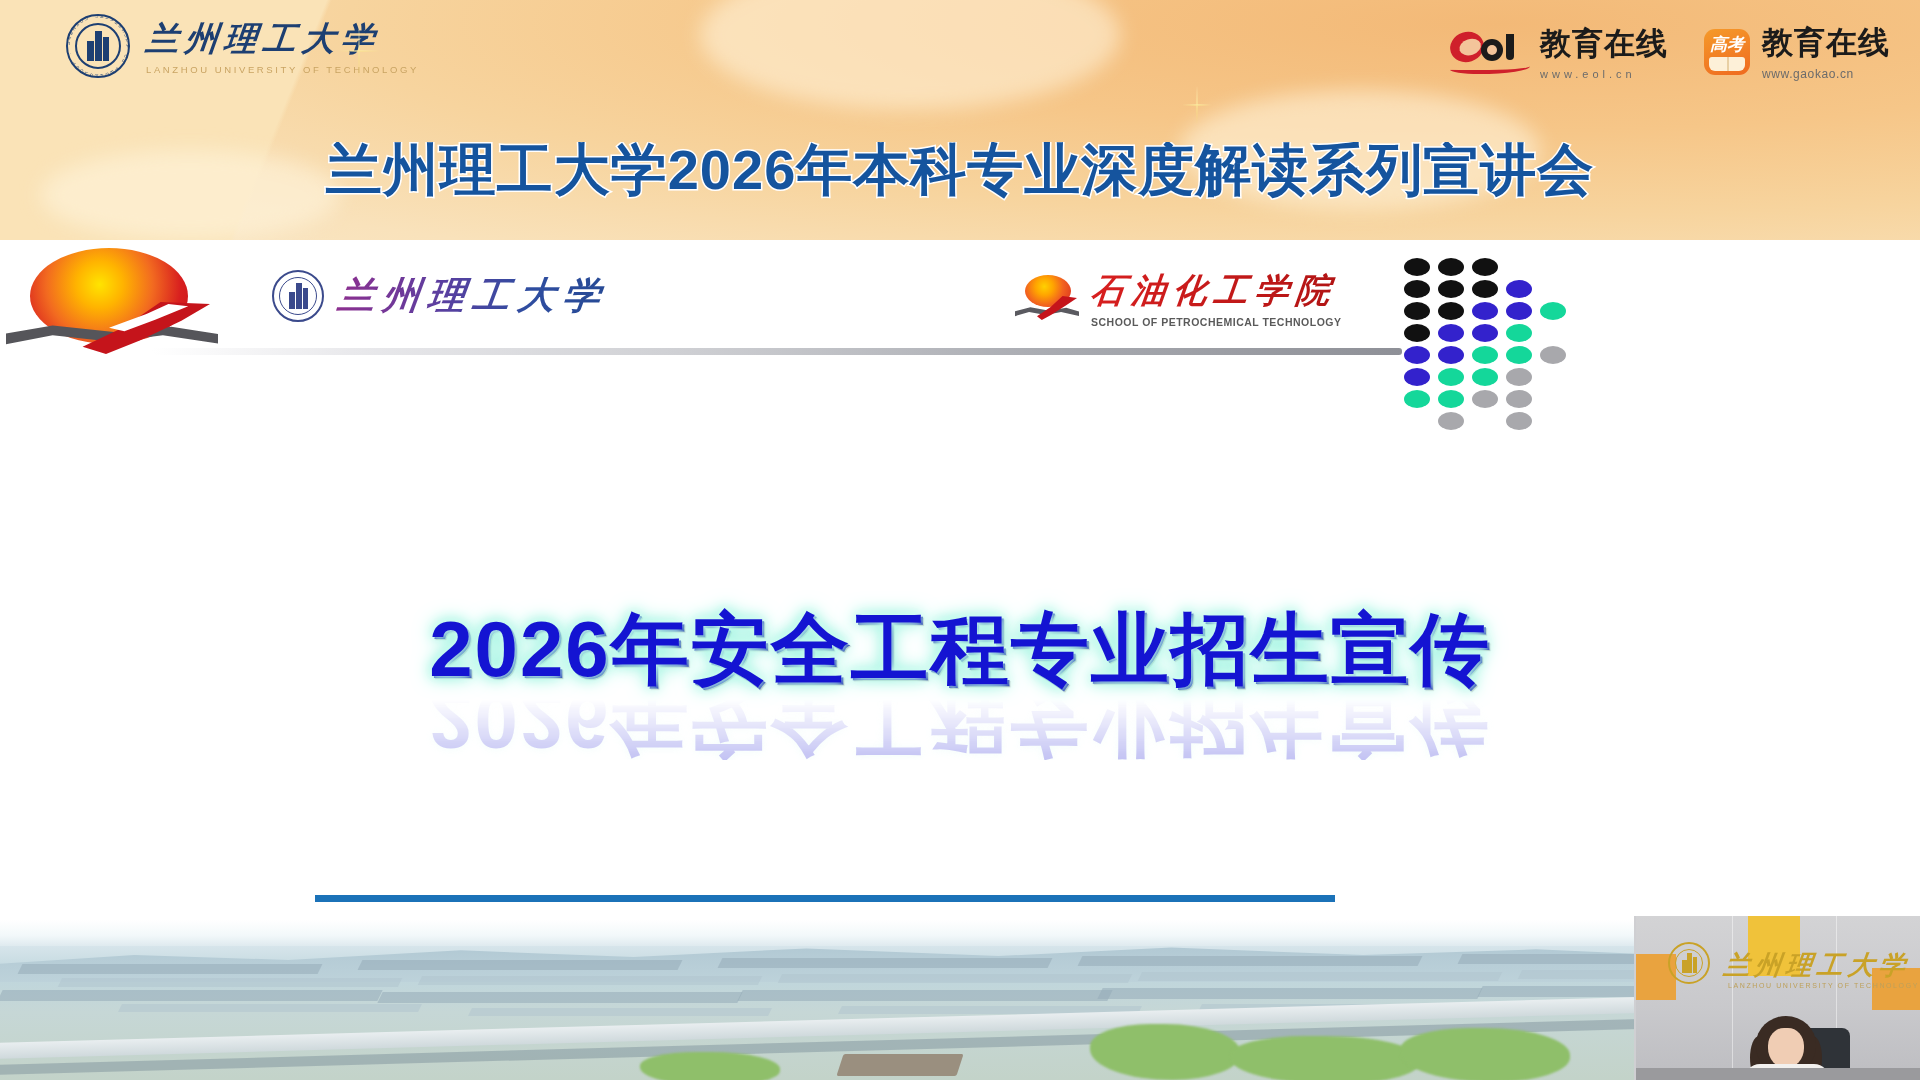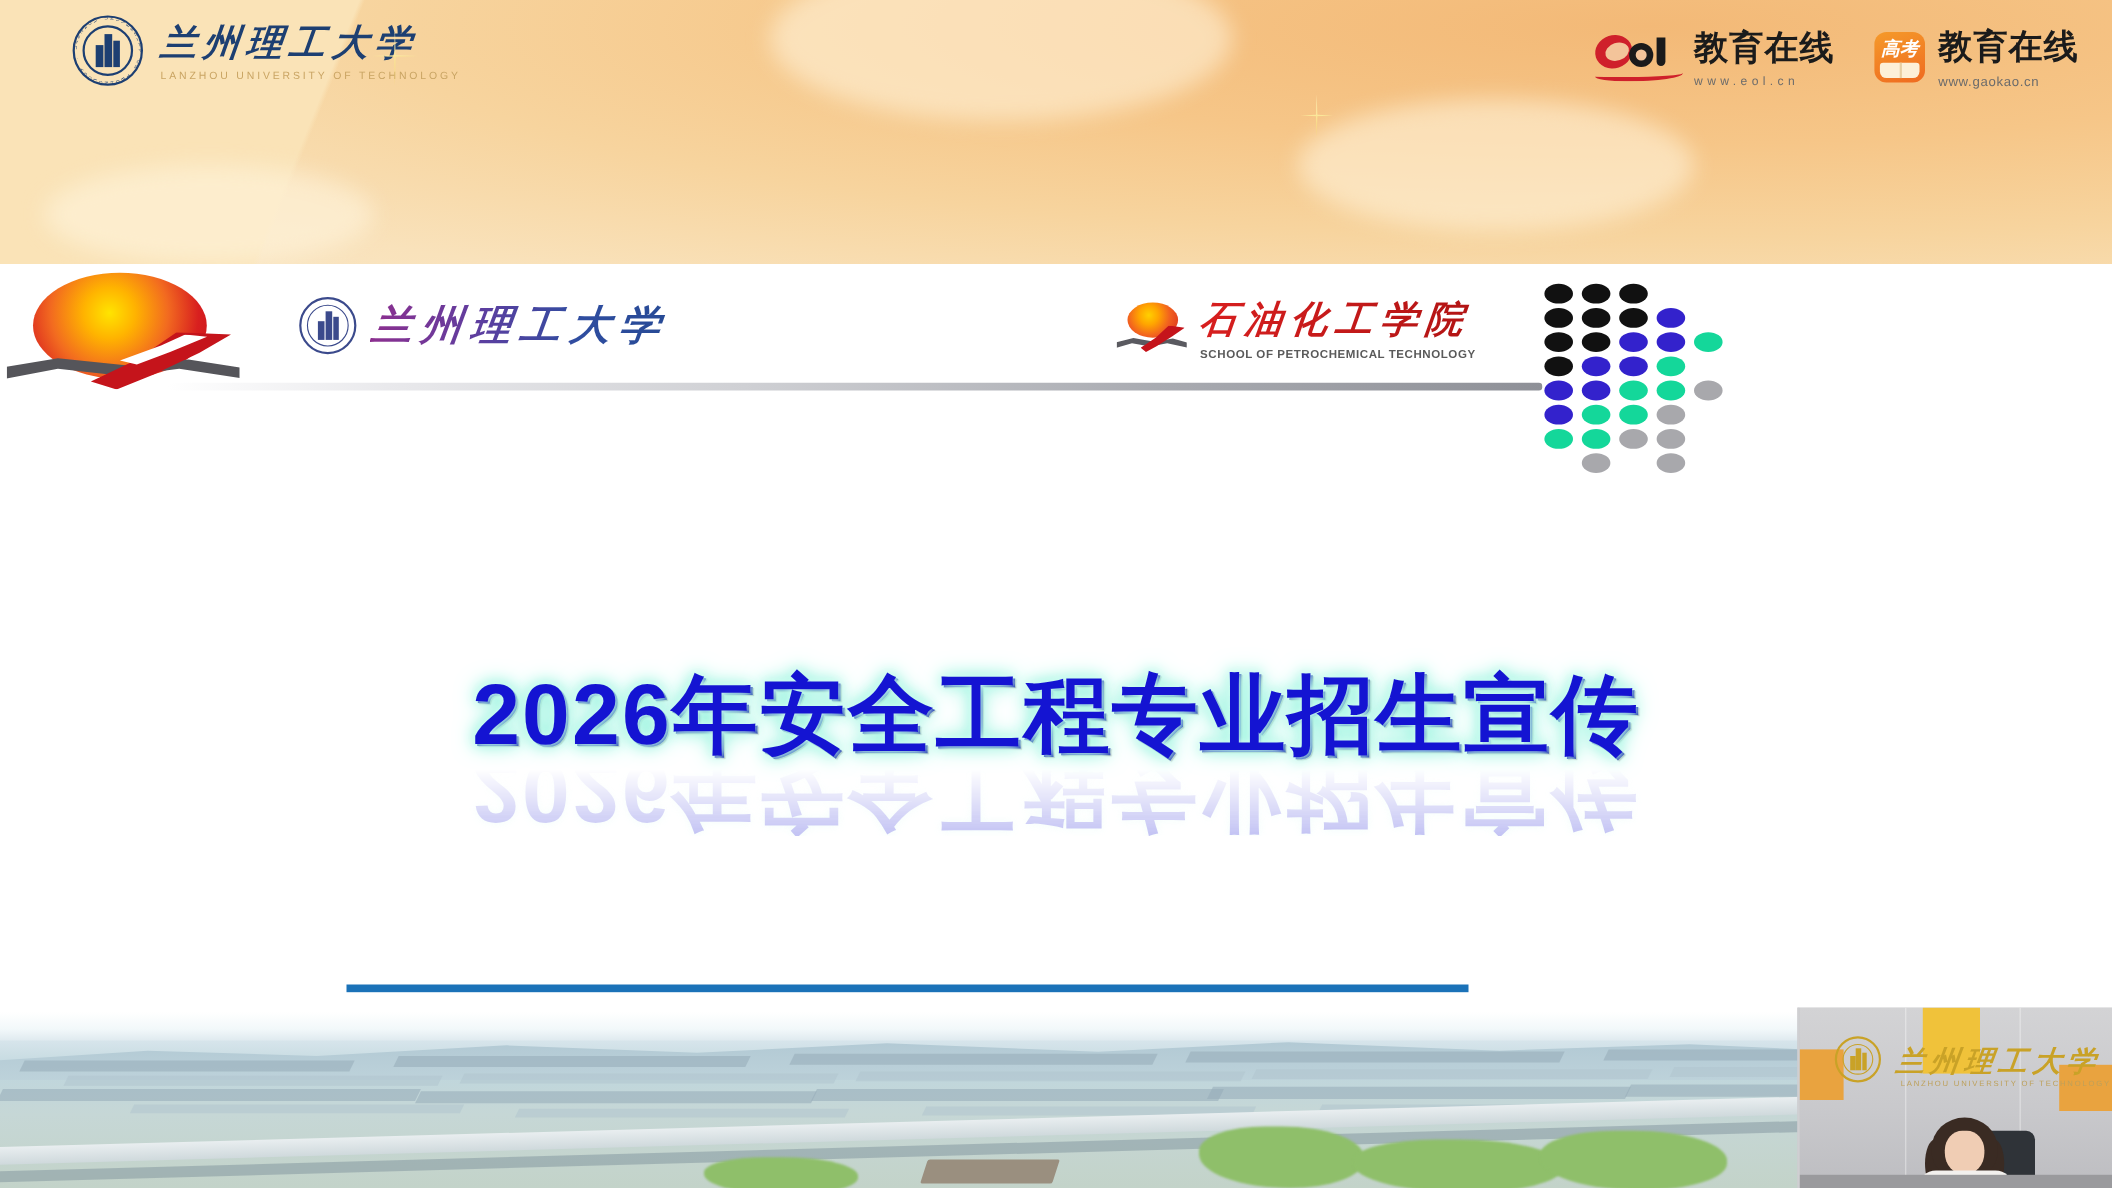--- a/index.html
+++ b/index.html
@@ -314,20 +314,23 @@
           <div class="book"></div>
         </div>
         <div class="eol-txt">
           <div class="eol-cn">教育在线</div>
           <div class="gk-url">www.gaokao.cn</div>
         </div>
       </div>
     </div>
   </div>
 
+  <div id="banner-title">
+    <div class="bt">兰州理工大学2026年本科专业深度解读系列宣讲会</div>
+  </div>
 
   <div id="slide">
 
     <div id="slide-head">
 
       <div id="sun-big">
         <div class="sun-disc"></div>
         <div class="sun-sw-grey"></div>
         <div class="sun-sw-red"></div>
         <div class="sun-sw-white"></div>

